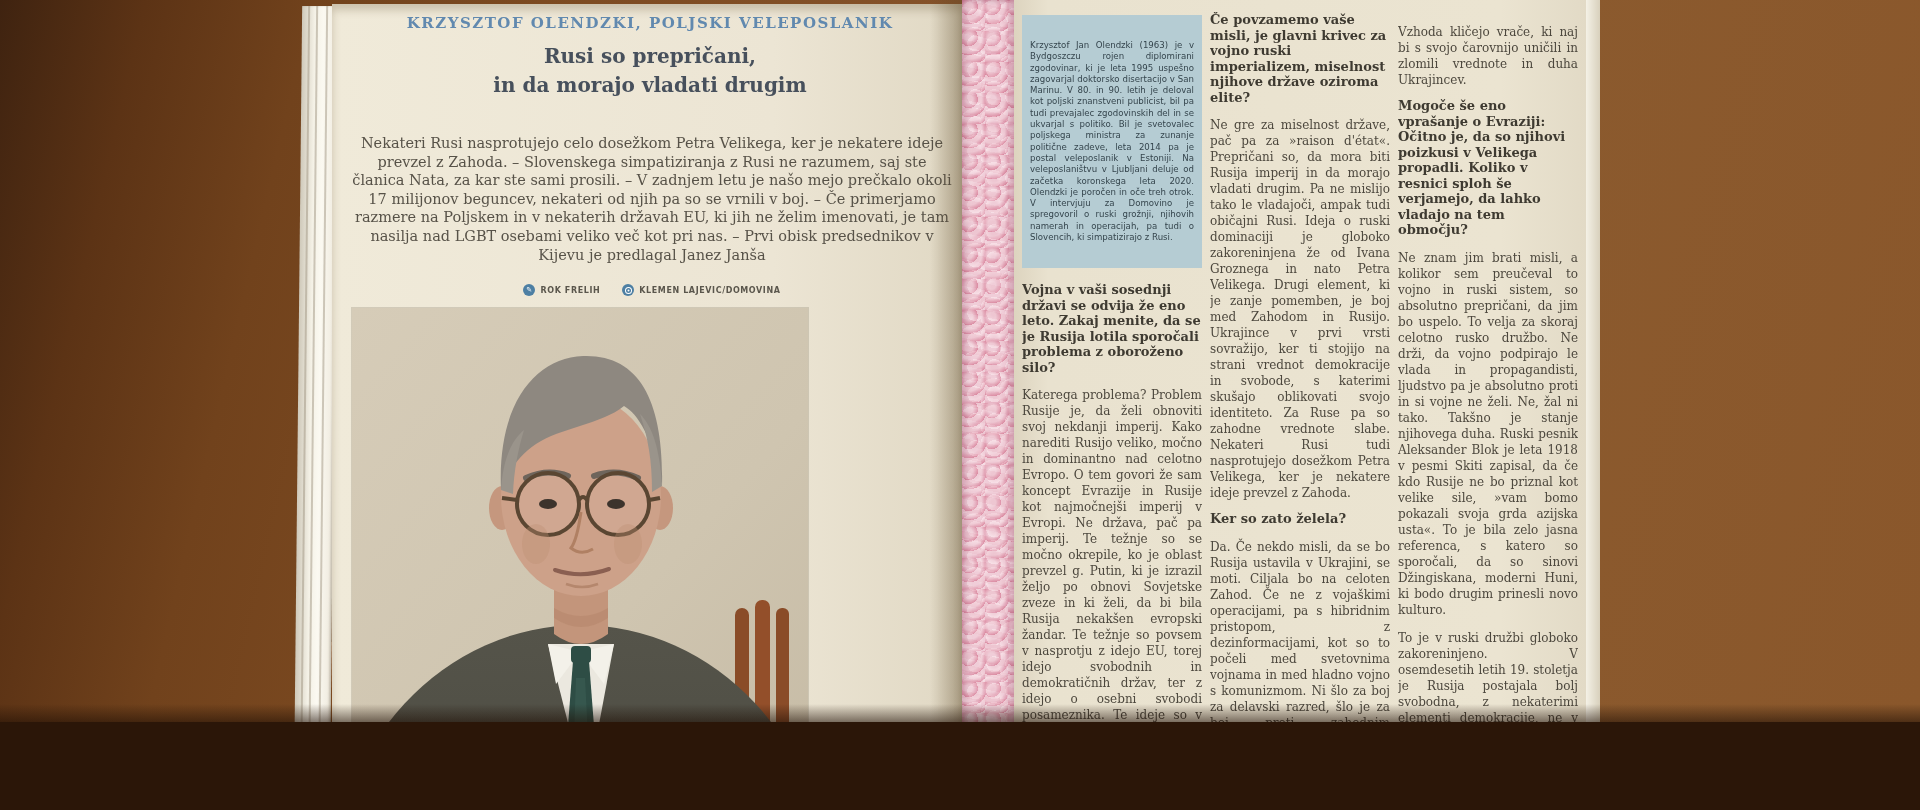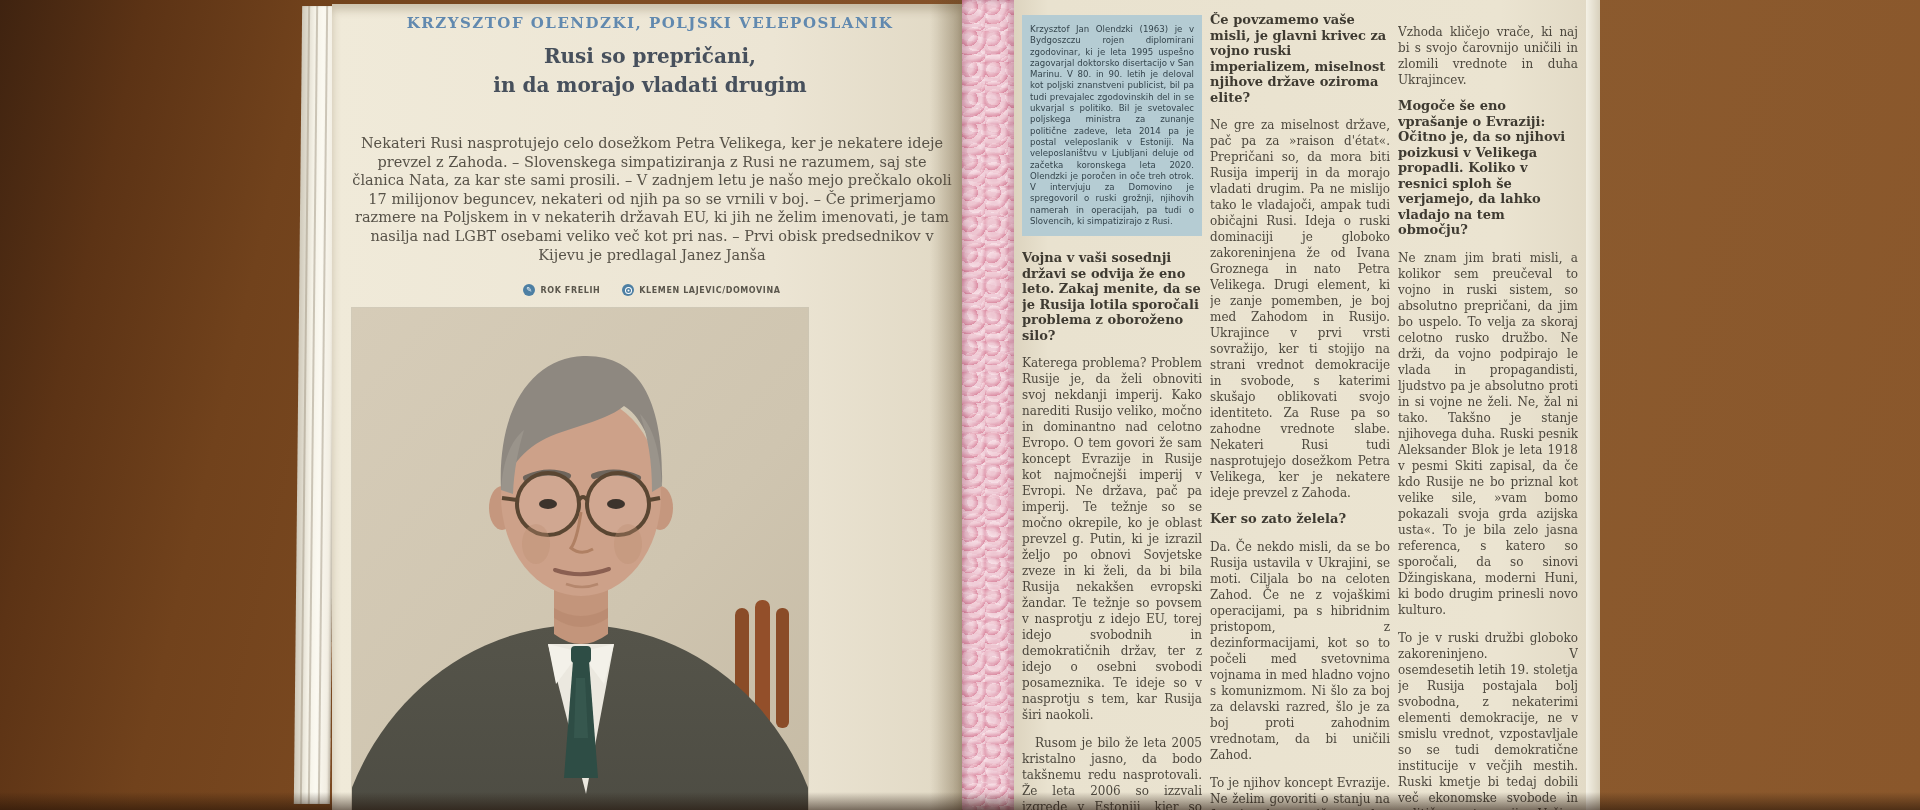--- a/index.html
+++ b/index.html
@@ -1,16 +1,16 @@
 <!DOCTYPE html>
 <html><head>
 <meta charset="utf-8">
 <style>
   html,body{margin:0;padding:0;background:#2b1608;}
-  #scene{position:relative;width:1920px;height:810px;overflow:hidden;
+  #scene{position:relative;width:1920px;height:722px;overflow:hidden;
     font-family:"DejaVu Serif","Liberation Serif",serif;
     background:linear-gradient(103deg,#3f2310 0%,#5c3315 7%,#71421c 15%,#7c4a21 26%,#85522a 46%,#8b5a2e 74%,#8a572b 100%);}
   #scene::after{content:"";position:absolute;left:0;right:0;bottom:0;height:18px;
     background:linear-gradient(to bottom,rgba(30,14,4,0),rgba(30,14,4,.55));pointer-events:none;}
   
   .page-edge-left{position:absolute;left:298px;top:6px;width:36px;height:798px;
     background:linear-gradient(to right,#cfc9ba,#f4f1e6 35%,#fbf9f1 60%,#efeade);
     box-shadow:inset -2px 0 2px rgba(120,110,90,.35);transform:skewX(-.6deg);}
   .page-edge-left .leaf{position:absolute;top:0;bottom:0;width:2px;background:rgba(150,140,120,.45);}
   .page-left{position:absolute;left:332px;top:4px;width:630px;height:806px;
@@ -46,21 +46,21 @@
   .page-right{position:absolute;left:1014px;top:0;width:572px;height:810px;
     background:linear-gradient(to right,#ddd4bf 0%,#e9e2cf 6%,#ebe4d1 85%,#e2dac6 100%);}
   .page-edge-right{position:absolute;left:1586px;top:0;width:14px;height:810px;
     background:linear-gradient(to right,#f4f1e6,#d8d0bc);}
   .col{position:absolute;top:12px;width:180px;height:798px;overflow:hidden;
     color:#4c473d;font-size:12px;line-height:16px;text-align:justify;}
   .col p{margin:12px 0 2px 0;}
   .col p.indent{text-indent:13px;}
   .col h3{margin:10px 0 6px 0;font-size:13px;line-height:15.5px;color:#3e3a31;text-align:left;}
   .col h3.first{margin-top:0;}
-  .bio-box{background:#b5ccd3;color:#35454d;padding:9px 8px;margin:3px 0 14px 0;
+  .bio-box{background:#b5ccd3;color:#35454d;padding:25px 8px;margin:3px 0 14px 0;
     font-family:"DejaVu Sans","Liberation Sans",sans-serif;font-size:8.6px;line-height:11.3px;
     text-align:justify;}
   #col1{left:1022px;} #col2{left:1210px;} #col3{left:1398px;}
 </style>
 </head>
 <body>
 
 <div id="scene">
 
   <div class="page-edge-left">

